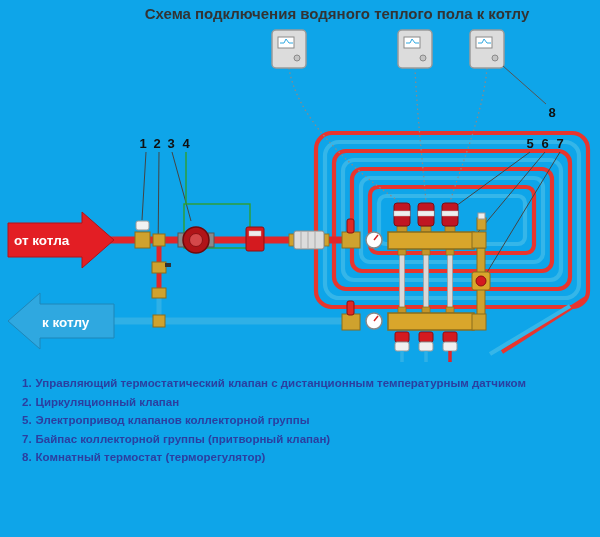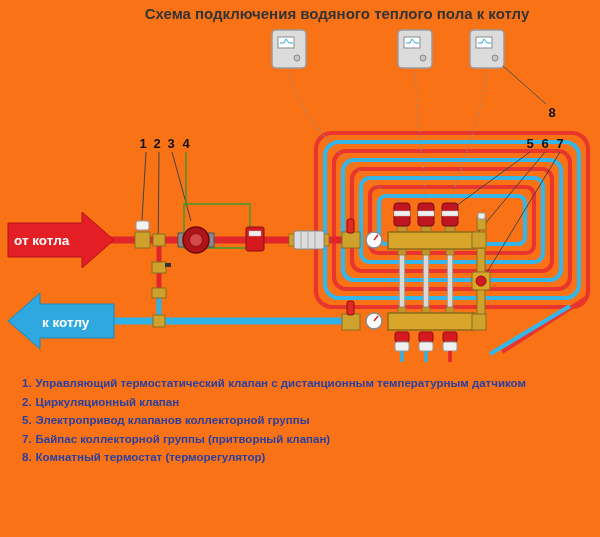--- a/index.html
+++ b/index.html
@@ -1,16 +1,16 @@
 <!DOCTYPE html>
 <html><head>
 <meta charset="utf-8">
 <style>
   html,body{margin:0;padding:0;background:#fff;}
-  #stage{position:relative;width:600px;height:537px;background:#f97316;overflow:hidden;
+  #stage{position:relative;width:600px;height:537px;background:#0ea5e9;overflow:hidden;
          font-family:"Liberation Sans",sans-serif;}
   #title{position:absolute;top:5px;left:0;width:600px;box-sizing:border-box;padding-left:74px;
          text-align:center;font-weight:bold;font-size:15px;color:#333;}
   #diagram{position:absolute;top:0;left:0;}
   svg text{font-family:"Liberation Sans",sans-serif;}
   .num{font-size:13px;font-weight:bold;fill:#111;}
   .arrow-label{font-size:13.5px;font-weight:bold;fill:#ffffff;}
   .callout-line{stroke:#444;stroke-width:1;fill:none;}
   .dotted{stroke:#8a8a8a;stroke-width:1.3;fill:none;stroke-dasharray:1.5 3;}
   #legend{position:absolute;top:374px;left:22px;width:586px;}

